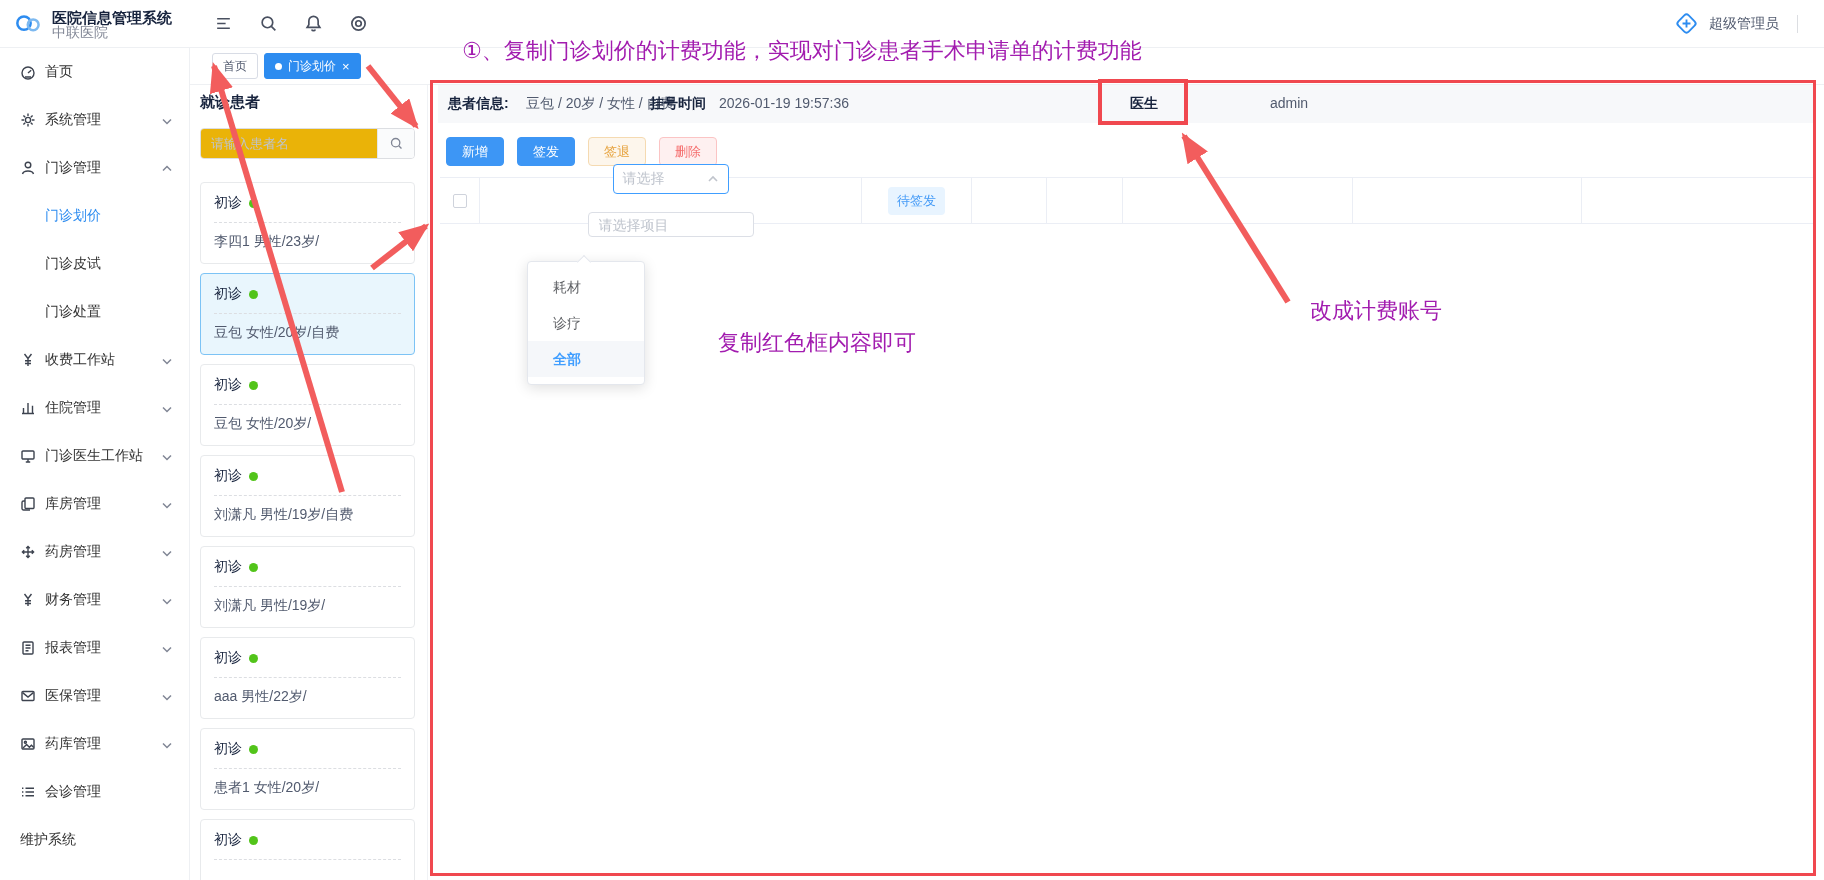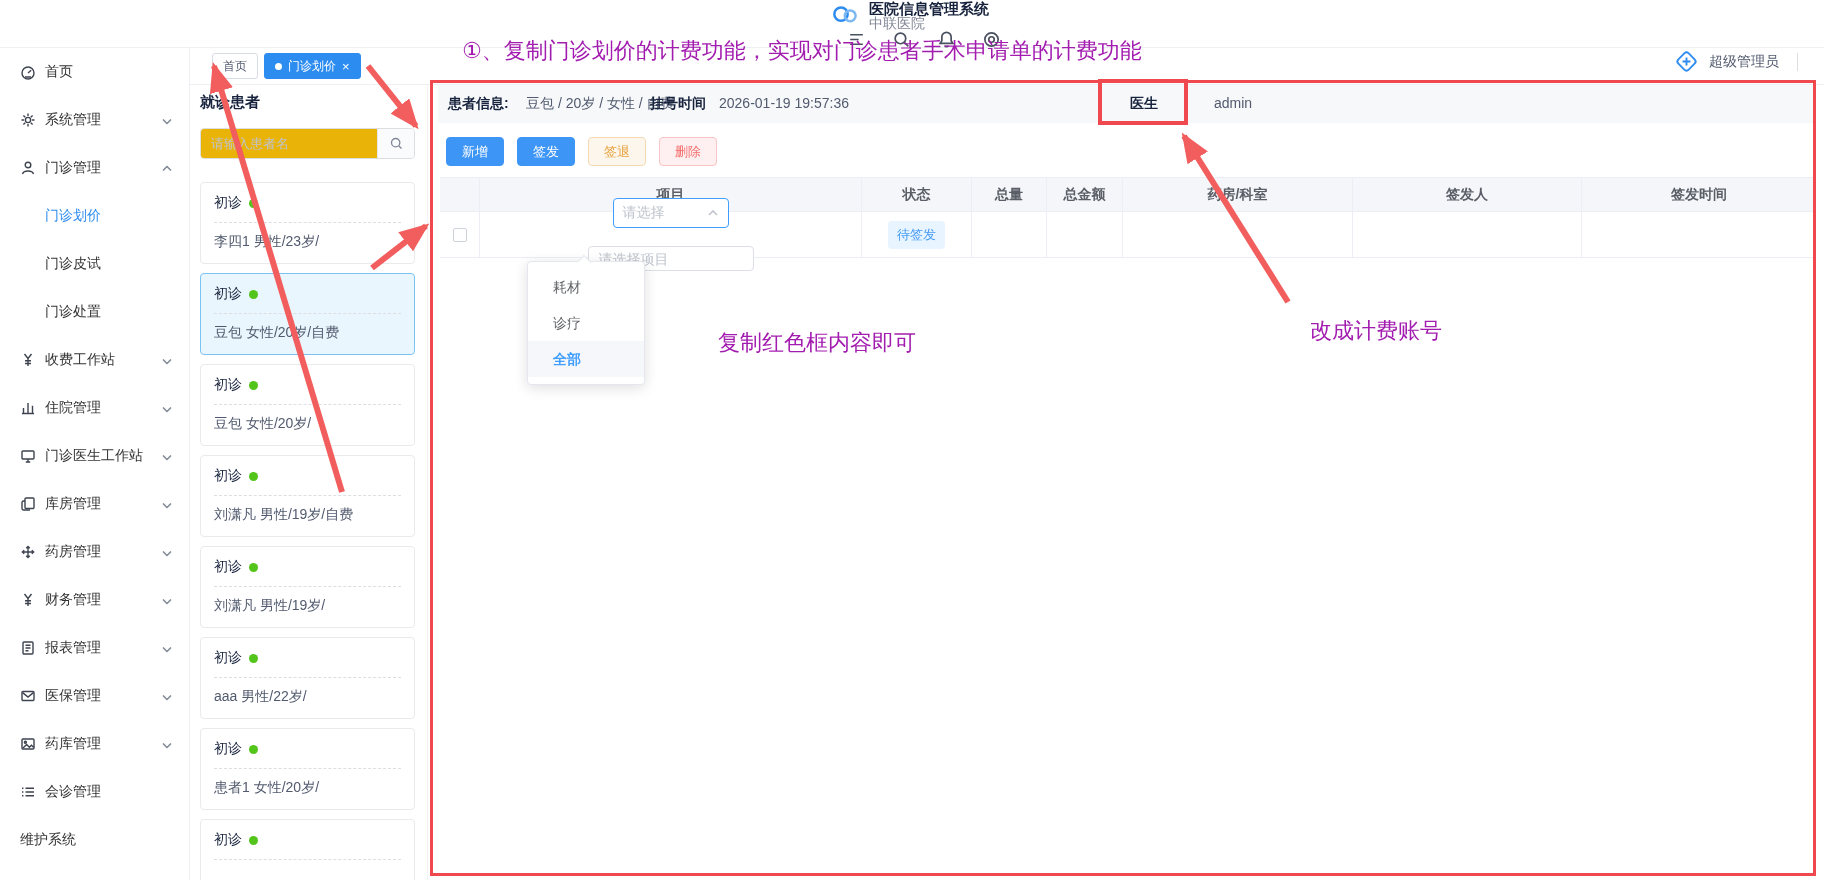--- a/index.html
+++ b/index.html
@@ -1,20 +1,20 @@
 <!DOCTYPE html>
 <html><head>
 <meta charset="utf-8">
 <style>
   * { margin:0; padding:0; box-sizing:border-box; }
   html,body { width:1824px; height:880px; overflow:hidden; }
   body { font-family:"Liberation Sans","DejaVu Sans",sans-serif; background:#fff; color:#333; position:relative; }
 
   
-  .topbar { height:48px; display:flex; align-items:center; border-bottom:1px solid #eef0f3; background:#fff; position:relative; z-index:2;flex-direction:column; }
+  .topbar { height:48px; display:flex; align-items:center; border-bottom:1px solid #eef0f3; background:#fff; position:relative; z-index:2; }
   .brand { width:190px; display:flex; align-items:center; padding-left:14px; gap:8px; flex:none; }
   .brand-t1 { font-size:15px; font-weight:bold; color:#17233d; line-height:17px; white-space:nowrap; }
   .brand-t2 { font-size:14px; color:#808695; line-height:13px; }
   .top-icons { display:flex; align-items:center; gap:26px; margin-left:24px; }
   .tico { width:19px; height:19px; stroke:#495060; fill:none; stroke-width:1.6; cursor:pointer; }
   .top-right { margin-left:auto; display:flex; align-items:center; gap:10px; padding-right:26px; }
   .role-name { font-size:14px; color:#515a6e; }
   .top-divider { width:1px; height:18px; background:#dcdee2; margin-left:8px; }
 
   
@@ -365,41 +365,31 @@
             </div>
         </section>
 
         <section class="main">
           <div class="info-bar">
             <span class="ib-label" style="left:10px">患者信息:</span>
             <span class="ib-val" style="left:88px">豆包 / 20岁 / 女性 / 自费</span>
             <span class="ib-label" style="left:212px">挂号时间</span>
             <span class="ib-val" style="left:281px">2026-01-19 19:57:36</span>
             <span class="ib-label" style="left:692px">医生</span>
-            <span class="ib-val" style="left:776px">admin</span>
+            <span class="ib-val" style="left:832px">admin</span>
           </div>
 
           <div class="toolbar">
             <button class="btn primary">新增</button>
             <button class="btn primary">签发</button>
             <button class="btn warn">签退</button>
             <button class="btn danger">删除</button>
           </div>
 
           <div class="table">
-            <div class="thead" id="thead">
-                <div class="c c0 th"></div>
-                <div class="c c1 th">项目</div>
-                <div class="c c2 th">状态</div>
-                <div class="c c3 th">总量</div>
-                <div class="c c4 th">总金额</div>
-                <div class="c c5 th">药房/科室</div>
-                <div class="c c6 th">签发人</div>
-                <div class="c c7 th">签发时间</div>
-              </div>
             <div class="trow">
               <div class="c c0">
                   <span class="checkbox"></span>
                 </div>
               <div class="c c1">
                 <div class="cell-controls">
                   <div class="select">
                     <span class="ph">请选择</span>
                     <svg viewBox="0 0 12 12">
                         <path d="M2 8l4-4 4 4"></path>
@@ -441,16 +431,16 @@
           <path d="M0,0 L10,4 L0,8 Z" fill="#f25d5d"></path>
         </marker>
       </defs>
       <line x1="342" y1="492" x2="214" y2="66" stroke="#f25d5d" stroke-width="6" marker-end="url(#ah)"></line>
       <line x1="368" y1="66" x2="416" y2="126" stroke="#f25d5d" stroke-width="6" marker-end="url(#ah)"></line>
       <line x1="372" y1="268" x2="426" y2="226" stroke="#f25d5d" stroke-width="6" marker-end="url(#ah)"></line>
       <line x1="1288" y1="302" x2="1184" y2="136" stroke="#f25d5d" stroke-width="6" marker-end="url(#ah)"></line>
     </svg>
     <div class="ann" style="left:462px; top:36px;">①、复制门诊划价的计费功能，实现对门诊患者手术申请单的计费功能</div>
     <div class="ann" style="left:718px; top:328px;">复制红色框内容即可</div>
-    <div class="ann" style="left:1310px; top:316px;">改成计费账号</div>
+    <div class="ann" style="left:1310px; top:296px;">改成计费账号</div>
   </div>
 
 </div>
 
 </body></html>

